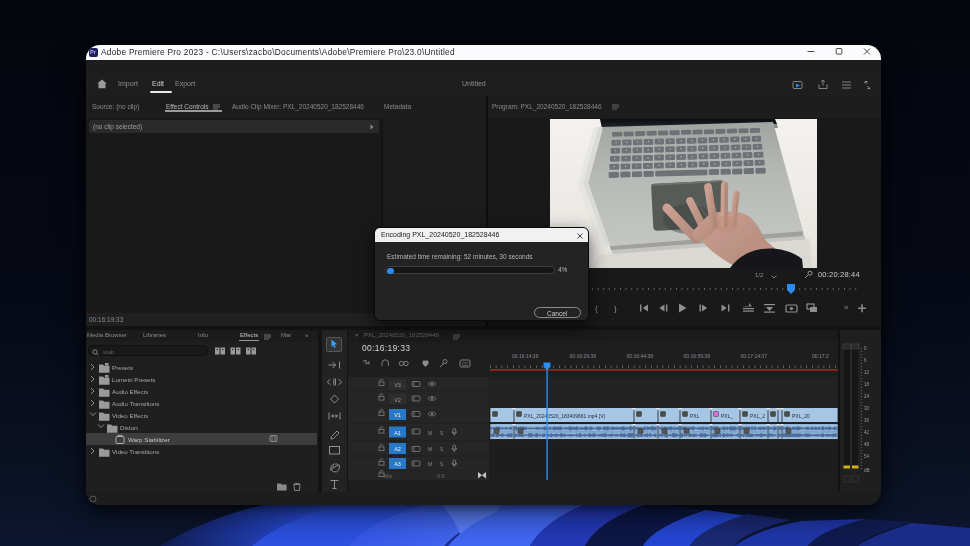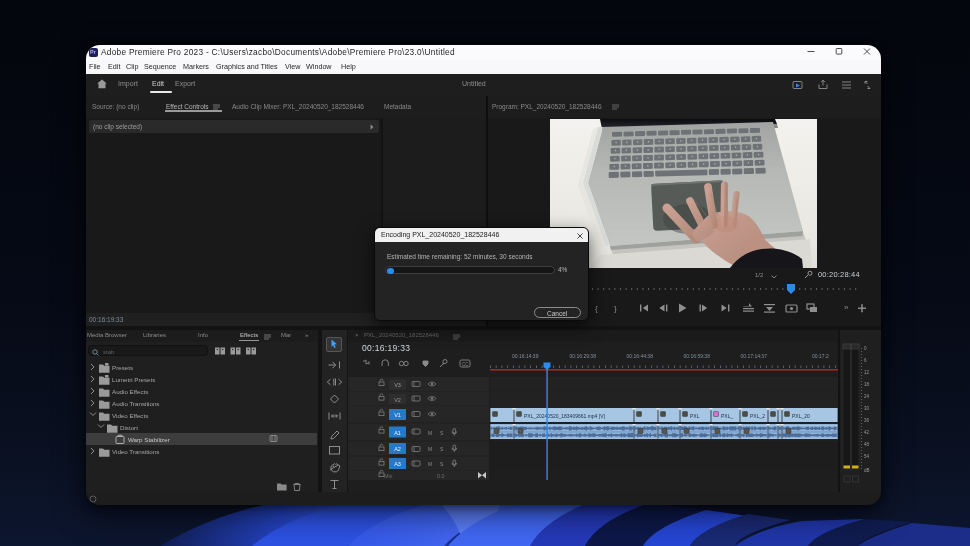--- a/index.html
+++ b/index.html
@@ -86,31 +86,20 @@
         <path d="M1.5 6.5h7" stroke="#3a3a3a" stroke-width="0.9"></path>
       </svg>
     <svg class="winbtn" style="left:748px" width="10" height="13" viewBox="0 0 10 13">
         <rect x="2.2" y="3.5" width="5.6" height="5.6" fill="none" stroke="#3a3a3a" stroke-width="0.9" rx="0.8"></rect>
       </svg>
     <svg class="winbtn" style="left:776px" width="10" height="13" viewBox="0 0 10 13">
         <path d="M2 3.5l6 6M8 3.5l-6 6" stroke="#3a3a3a" stroke-width="0.9"></path>
       </svg>
   </div>
 
-  <div class="menubar">
-    <span style="left:3px">File</span>
-      <span style="left:22px">Edit</span>
-      <span style="left:40px">Clip</span>
-    <span style="left:58px">Sequence</span>
-      <span style="left:97px">Markers</span>
-    <span style="left:130px">Graphics and Titles</span>
-      <span style="left:199px">View</span>
-    <span style="left:220px">Window</span>
-      <span style="left:255px">Help</span>
-  </div>
   <div class="content">
 
     <div class="wsbar">
       <svg class="abs" style="left:10px;top:4px" width="12" height="12" viewBox="0 0 12 12">
           <path d="M6 1.5L1.2 5.6h1.3v4.6h7V5.6h1.3z" fill="#9a9a9a"></path>
         </svg>
       <span class="tab" style="left:32px">Import</span>
       <span class="tab" style="left:66px;color:#d0d0d0">Edit</span>
       <div class="abs" style="left:64px;top:17px;width:22px;height:2px;background:#e8e8e8;border-radius:1px"></div>
       <span class="tab" style="left:89px">Export</span>

